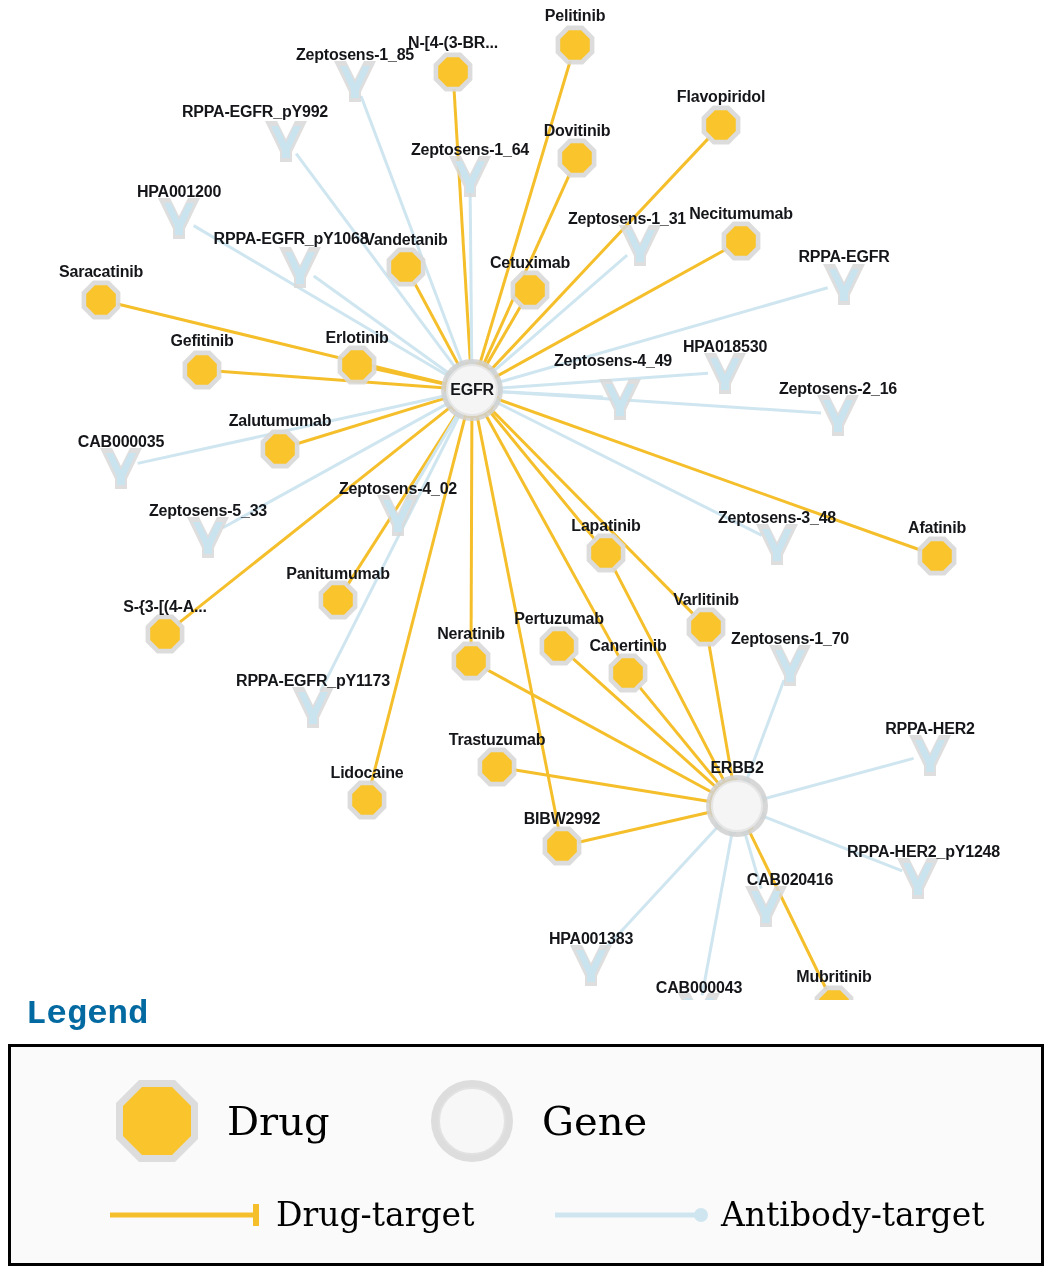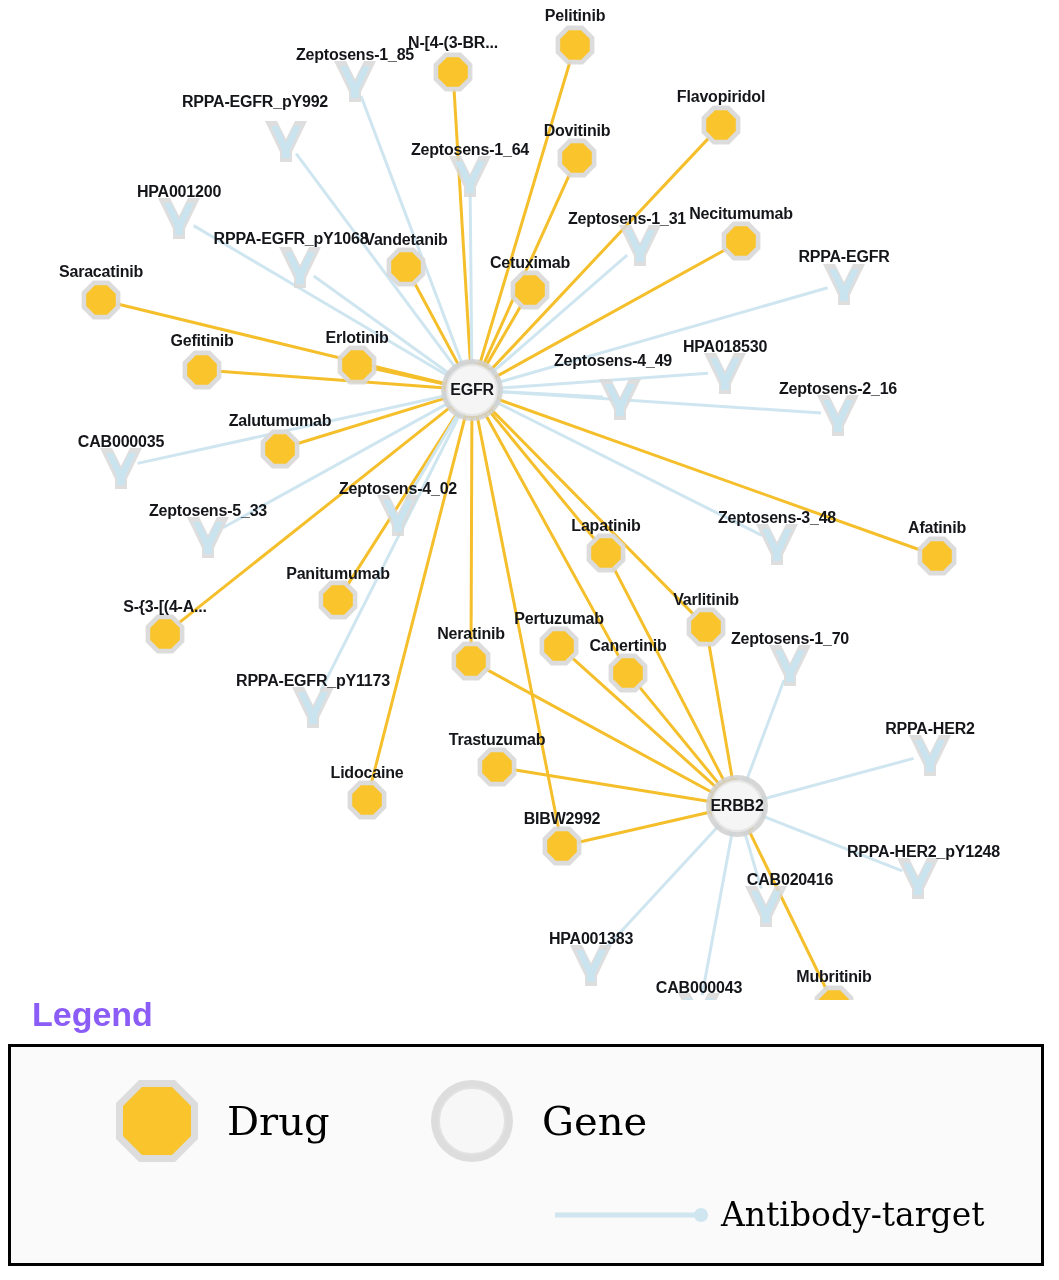--- a/index.html
+++ b/index.html
@@ -40,26 +40,26 @@
     left: 8px;
     top: 1044px;
     width: 1036px;
     height: 222px;
     border: 3px solid #000;
     background: #fafafa;
     box-sizing: border-box;
   }
   .legend-title {
     position: absolute;
-    left: 32px;
+    left: 26px;
     top: 995px;
-    font-family: Liberation Sans, sans-serif;
+    font-family: Liberation Mono, monospace;
     font-size: 34px;
     font-weight: bold;
-    color: #8b5cf6;
+    color: #0369a1;
   }
   .legend-row1 {
     position: absolute;
     left: 0;
     top: 18px;
     width: 100%;
     height: 110px;
   }
   .legend-item {
     position: absolute;
@@ -490,42 +490,42 @@
       <div class="node-label" style="left: 338px; top: 574px;">Panitumumab</div>
       <div class="node-label" style="left: 165px; top: 607px;">S-{3-[(4-A...</div>
       <div class="node-label" style="left: 559px; top: 619px;">Pertuzumab</div>
       <div class="node-label" style="left: 471px; top: 634px;">Neratinib</div>
       <div class="node-label" style="left: 628px; top: 646px;">Canertinib</div>
       <div class="node-label" style="left: 497px; top: 740px;">Trastuzumab</div>
       <div class="node-label" style="left: 367px; top: 773px;">Lidocaine</div>
       <div class="node-label" style="left: 562px; top: 819px;">BIBW2992</div>
       <div class="node-label" style="left: 834px; top: 977px;">Mubritinib</div>
       <div class="node-label" style="left: 355px; top: 55px;">Zeptosens-1_85</div>
-      <div class="node-label" style="left: 255px; top: 102px;">RPPA-EGFR_pY992</div>
+      <div class="node-label" style="left: 255px; top: 112px;">RPPA-EGFR_pY992</div>
       <div class="node-label" style="left: 470px; top: 150px;">Zeptosens-1_64</div>
       <div class="node-label" style="left: 179px; top: 192px;">HPA001200</div>
       <div class="node-label" style="left: 627px; top: 219px;">Zeptosens-1_31</div>
       <div class="node-label" style="left: 291px; top: 239px;">RPPA-EGFR_pY1068</div>
       <div class="node-label" style="left: 844px; top: 257px;">RPPA-EGFR</div>
       <div class="node-label" style="left: 725px; top: 347px;">HPA018530</div>
       <div class="node-label" style="left: 613px; top: 361px;">Zeptosens-4_49</div>
       <div class="node-label" style="left: 838px; top: 389px;">Zeptosens-2_16</div>
       <div class="node-label" style="left: 121px; top: 442px;">CAB000035</div>
       <div class="node-label" style="left: 398px; top: 489px;">Zeptosens-4_02</div>
       <div class="node-label" style="left: 208px; top: 511px;">Zeptosens-5_33</div>
       <div class="node-label" style="left: 777px; top: 518px;">Zeptosens-3_48</div>
       <div class="node-label" style="left: 790px; top: 639px;">Zeptosens-1_70</div>
       <div class="node-label" style="left: 313px; top: 681px;">RPPA-EGFR_pY1173</div>
       <div class="node-label" style="left: 930px; top: 729px;">RPPA-HER2</div>
       <div class="node-label" style="left: 918px; top: 852px; padding-left: 11px;">RPPA-HER2_pY1248</div>
       <div class="node-label" style="left: 790px; top: 880px;">CAB020416</div>
       <div class="node-label" style="left: 591px; top: 939px;">HPA001383</div>
       <div class="node-label" style="left: 699px; top: 988px;">CAB000043</div>
       <div class="node-label" style="left: 472px; top: 390px;">EGFR</div>
-      <div class="node-label" style="left: 737px; top: 806px;">ERBB2</div>
+      <div class="node-label" style="left: 737px; top: 768px;">ERBB2</div>
     </div>
 </div>
 
 <div class="legend-title">Legend</div>
 
 <div class="legend-box">
   <div class="legend-row1">
     <div class="legend-item" style="left:100px; top:10px;">
       <svg width="92" height="92" viewBox="0 0 92 92">
         <polygon points="28,5 64,5 87,28 87,64 64,87 28,87 5,64 5,28" fill="#dddddd"></polygon>
@@ -538,20 +538,27 @@
       <svg width="92" height="92" viewBox="0 0 92 92">
         <circle cx="46" cy="46" r="41" fill="#dddddd"></circle>
         <circle cx="46" cy="46" r="33" fill="#f7f7f7" stroke="#e2e2e2" stroke-width="2"></circle>
       </svg>
       <span class="legend-text">Gene</span>
     </div>
 
   </div>
 
   <div class="legend-row2">
+    <div class="legend-item" style="left:95px; top:8px;">
+      <svg width="160" height="30" viewBox="0 0 160 30">
+        <line x1="4" y1="15" x2="150" y2="15" stroke="#f5bf2b" stroke-width="5"></line>
+        <line x1="150" y1="4" x2="150" y2="26" stroke="#f5bf2b" stroke-width="6"></line>
+      </svg>
+      <span class="legend-text-sm">Drug-target</span>
+    </div>
 
     <div class="legend-item" style="left:540px; top:8px;">
       <svg width="160" height="30" viewBox="0 0 160 30">
         <line x1="4" y1="15" x2="146" y2="15" stroke="#cfe6f0" stroke-width="5"></line>
         <circle cx="150" cy="15" r="7" fill="#cfe6f0"></circle>
       </svg>
       <span class="legend-text-sm">Antibody-target</span>
     </div>
   </div>
 </div>

